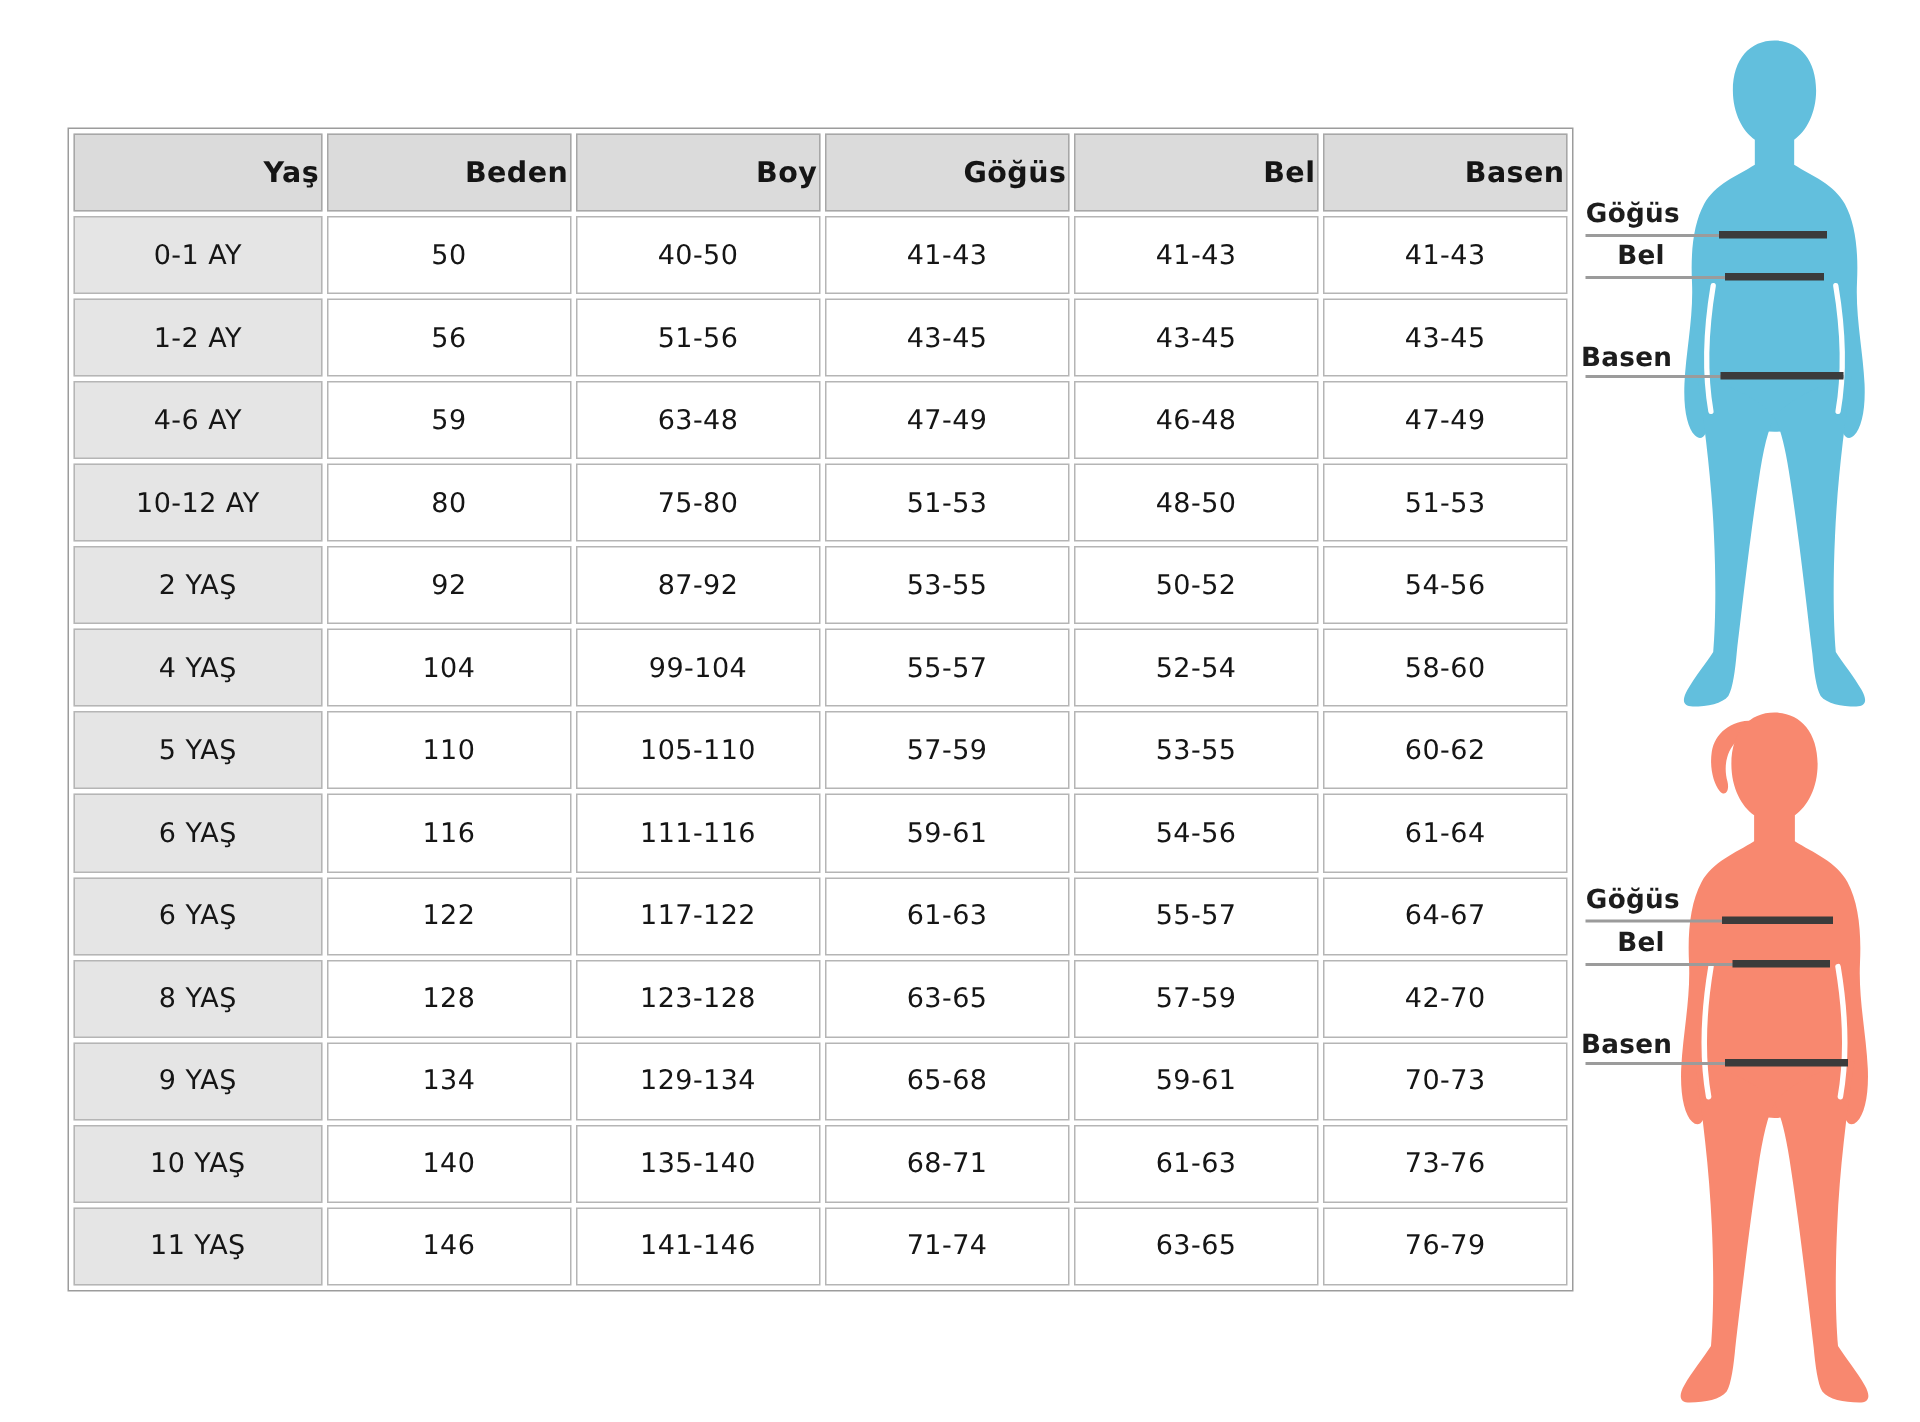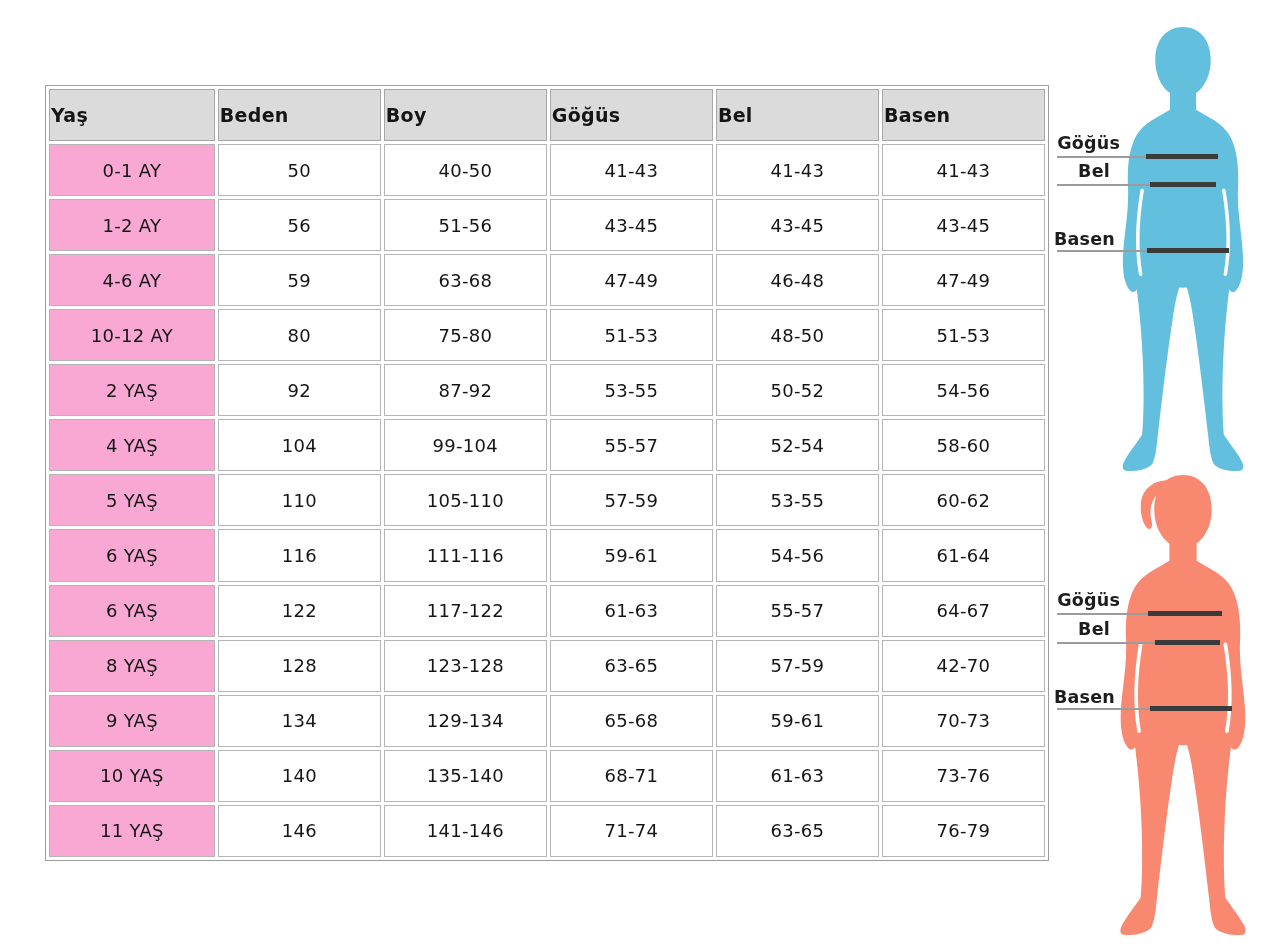--- a/index.html
+++ b/index.html
@@ -11,29 +11,29 @@
   
   .table-wrap{position:absolute;left:45px;top:85px;width:1004px;height:776px;}
   table.size-table{
     width:100%;height:100%;table-layout:fixed;
     border-collapse:separate;border-spacing:3px;
     border:1px solid #9c9c9c;background:#ffffff;
   }
   table.size-table col.c0{width:16.9%;}
   table.size-table th{
     background:#dbdbdb;border:1px solid #a7a7a7;
-    font-size:19px;font-weight:bold;text-align:left;vertical-align:middle;
+    font-size:19px;font-weight:bold;text-align:right;vertical-align:middle;
     height:48px;letter-spacing:.3px;
   }
   table.size-table td{
     background:#ffffff;border:1px solid #b5b5b5;
     font-size:18px;text-align:center;vertical-align:middle;
     letter-spacing:.3px;
   }
-  table.size-table td.c0{background:#f9a8d4;}
+  table.size-table td.c0{background:#e5e5e5;}
   
   .m-label{
     position:absolute;font-size:17.5px;font-weight:bold;color:#1d1d1d;
     letter-spacing:.2px;white-space:nowrap;
   }
   .m-line{position:absolute;height:6px;}
   .m-line .thin{position:absolute;left:0;right:0;top:2px;height:2px;background:#9b9b9b;}
   .m-line .thick{position:absolute;right:0;top:0;height:5px;background:#3b3b3b;}
   .figure{position:absolute;}
 </style>
@@ -73,21 +73,21 @@
     <td class="c0">1-2 AY</td>
     <td>56</td>
     <td>51-56</td>
     <td>43-45</td>
     <td>43-45</td>
     <td>43-45</td>
   </tr>
         <tr>
     <td class="c0">4-6 AY</td>
     <td>59</td>
-    <td>63-68</td>
+    <td>63-48</td>
     <td>47-49</td>
     <td>46-48</td>
     <td>47-49</td>
   </tr>
         <tr>
     <td class="c0">10-12 AY</td>
     <td>80</td>
     <td>75-80</td>
     <td>51-53</td>
     <td>48-50</td>

